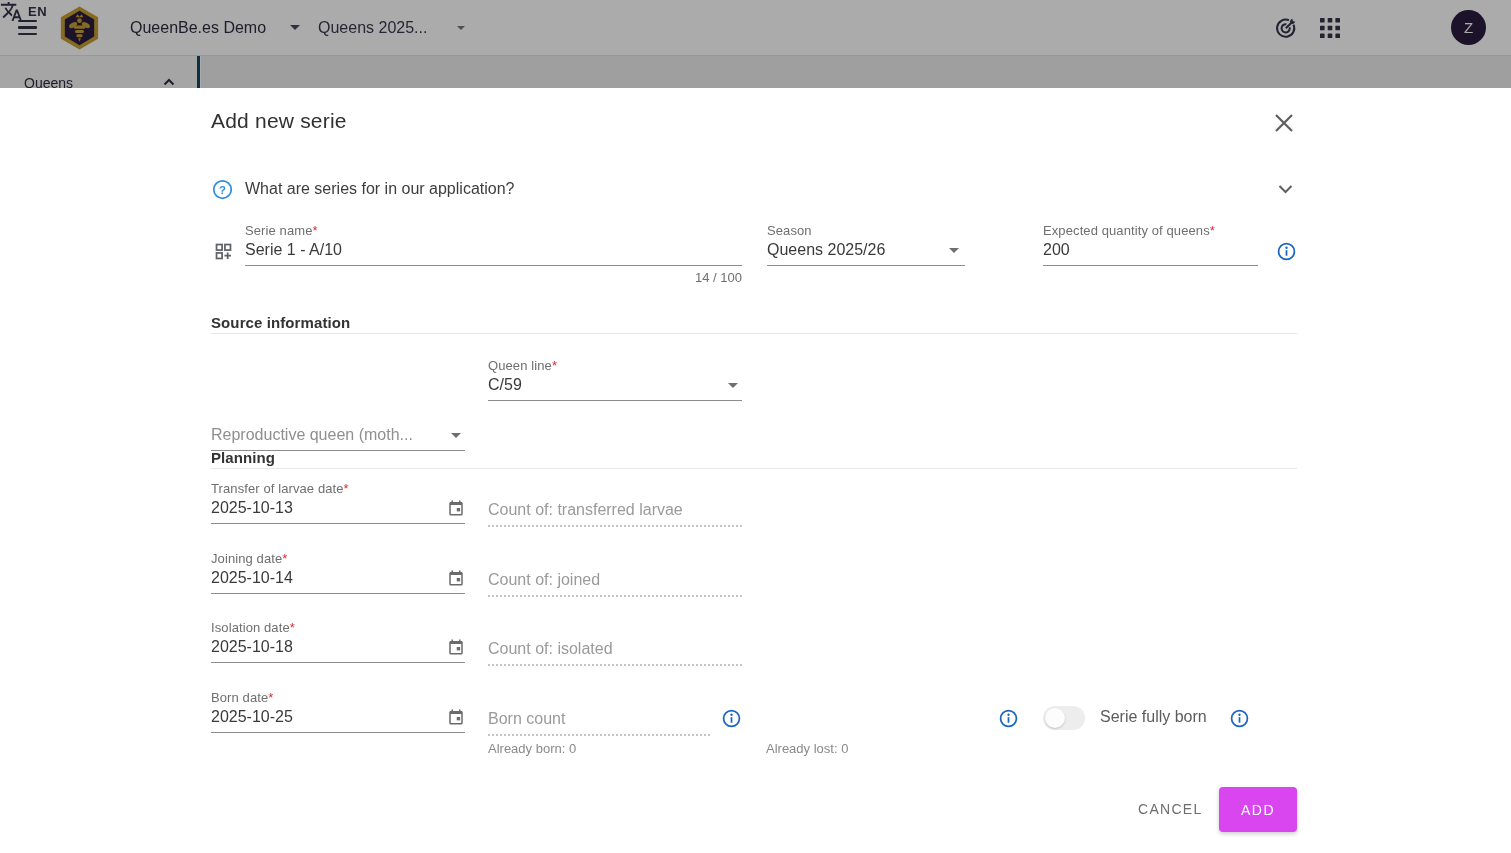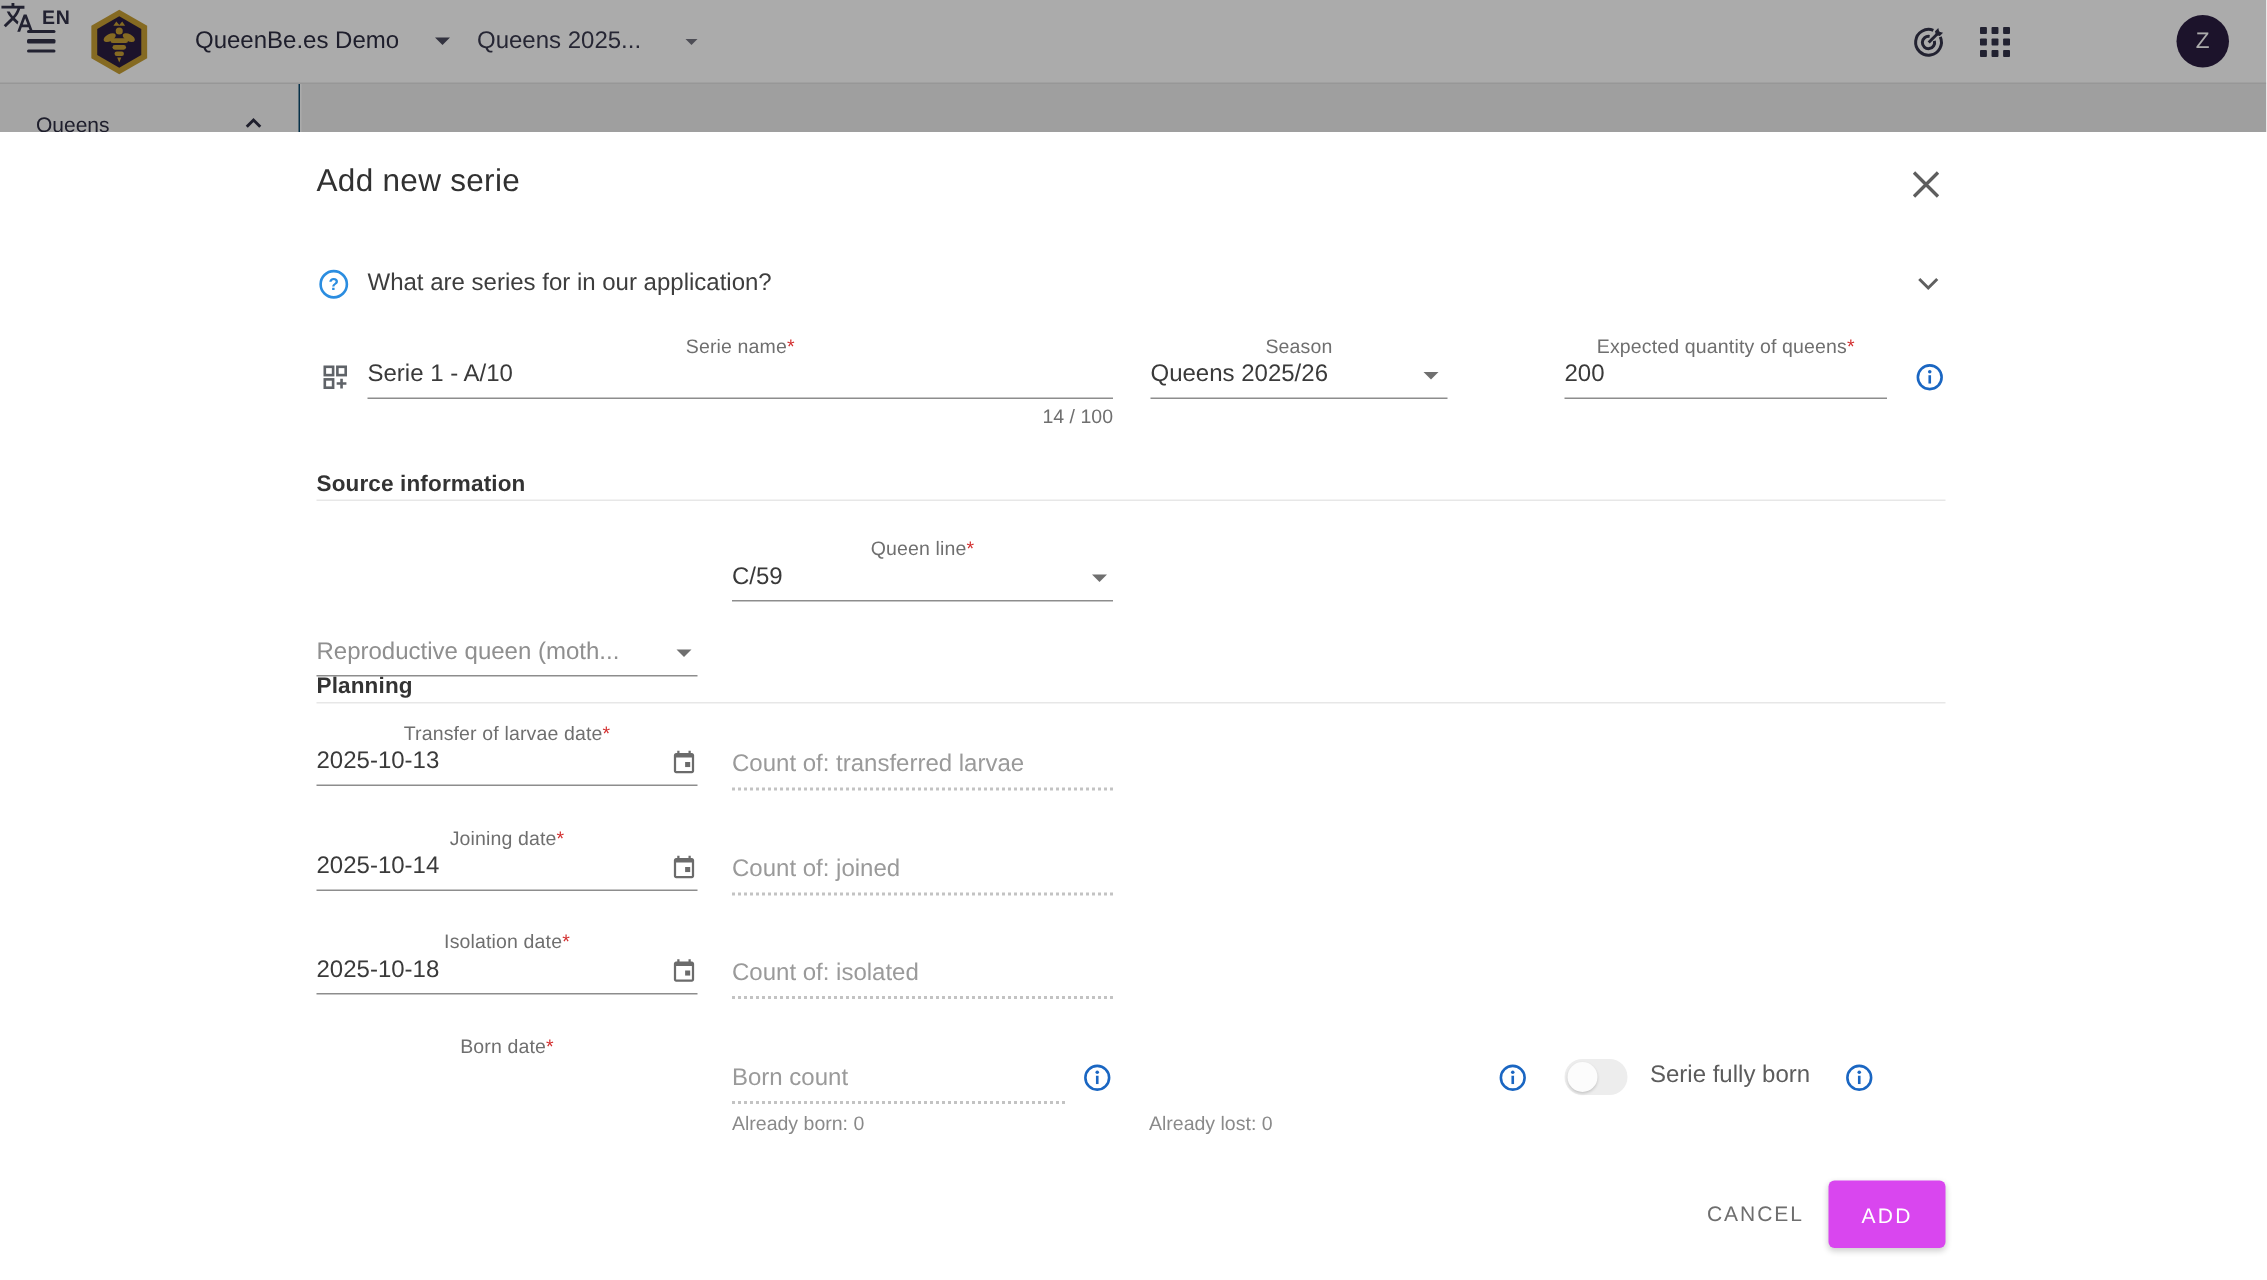--- a/index.html
+++ b/index.html
@@ -20,37 +20,37 @@
   .tb-season { left:318px; color:#3a3a4e; }
   .caret { width:0; height:0; border-left:5px solid transparent; border-right:5px solid transparent; border-top:5px solid #4b4b5e; }
   .caret.small { border-left-width:4px; border-right-width:4px; border-top-width:4.5px; border-top-color:#73737f; }
   .tb-icon { position:absolute; top:16px; cursor:pointer; }
   .tb-goal { left:1274px; }
   .tb-apps { left:1319px; top:17px; }
   .tb-lang { left:1377px; top:16px; display:flex; align-items:center; gap:5px; cursor:pointer; }
   .tb-lang .lang-code { font-size:13px; font-weight:700; letter-spacing:0.5px; color:#33334a; }
   .avatar { position:absolute; left:1451px; top:10px; width:35px; height:35px; border-radius:50%; background:#2b1d41; color:#fff; display:flex; align-items:center; justify-content:center; font-size:15px; font-weight:500; cursor:pointer; }
   .strip { position:absolute; top:56px; left:0; width:1511px; height:32px; overflow:hidden; }
-  .strip-sidebar { position:absolute; left:0; top:0; width:200px; height:32px; background:#f7f7f7; border-right:1px solid #0c4a6e; }
+  .strip-sidebar { position:absolute; left:0; top:0; width:200px; height:32px; background:#f7f7f7; border-right:3px solid #0c4a6e; }
   .strip-main { position:absolute; left:201px; top:0; width:1310px; height:32px; background:#eeeeee; }
   .sb-item { position:absolute; left:24px; top:19px; font-size:14px; font-weight:500; color:#2e2e42; cursor:pointer; }
   .sb-chev { position:absolute; left:163px; top:22px; }
   .scrim { position:absolute; inset:0; background:rgba(0,0,0,0.33); }
 
   
   .modal { position:absolute; top:88px; left:0; width:1511px; height:765px; background:#ffffff; }
   .abs { position:absolute; }
   .modal-title { left:211px; top:21px; font-size:21px; font-weight:500; color:#313131; letter-spacing:0.2px; }
   .close-btn { left:1272px; top:23px; width:24px; height:24px; cursor:pointer; }
 
   .help-row-text { left:245px; top:92px; font-size:16px; color:#3d3d3d; cursor:pointer; }
   .help-icon { left:212px; top:91px; cursor:pointer; }
   .help-chev { left:1277px; top:94px; cursor:pointer; }
 
-  .flabel { font-size:13px; color:#6f6f6f; letter-spacing:0.1px; white-space:nowrap;text-align:center; }
+  .flabel { font-size:13px; color:#6f6f6f; letter-spacing:0.1px; white-space:nowrap; }
   .req { color:#d32f2f; }
   .fvalue { font-size:16px; color:#3a3a3a; padding:3px 0 6px 0; border-bottom:1px solid #8d8d8d; display:flex; align-items:center; white-space:nowrap; overflow:hidden; }
   .fvalue.placeholder { color:#8f8f8f; }
   .fvalue.dotted { border-bottom:2px dotted #c3c3c3; color:#9a9a9a; }
   .field { position:absolute; }
   .counter { font-size:13px; color:#6f6f6f; text-align:right; }
   .section-h { font-size:15px; font-weight:700; color:#333333; letter-spacing:0.1px; }
   .divider { border-top:1px solid #e7e7e7; height:0; }
   .hint { font-size:13px; color:#8a8a8a; }
   .cal-ic { margin-left:auto; flex:0 0 auto; }
@@ -252,20 +252,27 @@
           <rect x="13" y="12" width="4.5" height="4.5" fill="#6b6b6b"></rect>
         </svg>
     </div>
   </div>
   <div class="field" style="left:488px; top:549px; width:254px;">
     <div class="fvalue dotted">Count of: isolated</div>
   </div>
 
   <div class="field" style="left:211px; top:602px; width:254px;">
     <div class="flabel"><span>Born date</span><span class="req">*</span></div>
+    <div class="fvalue">
+        <span>2025-10-25</span>
+      <svg class="cal-ic" width="18" height="18" viewBox="0 0 24 24">
+          <path fill="#6b6b6b" d="M19 4h-1V2h-2v2H8V2H6v2H5c-1.1 0-2 .9-2 2v14c0 1.1.9 2 2 2h14c1.1 0 2-.9 2-2V6c0-1.1-.9-2-2-2zm0 16H5V8h14v12z"></path>
+          <rect x="13" y="12" width="4.5" height="4.5" fill="#6b6b6b"></rect>
+        </svg>
+    </div>
   </div>
 
   <div class="field" style="left:488px; top:619px; width:222px;">
     <div class="fvalue dotted">Born count</div>
   </div>
   <svg class="abs info-ic" style="left:722px; top:621px;" width="19" height="19" viewBox="0 0 24 24">
     <circle cx="12" cy="12" r="10" fill="none" stroke="#1a66c2" stroke-width="2.2"></circle>
     <circle cx="12" cy="7.3" r="1.5" fill="#1a66c2"></circle>
       <rect x="10.9" y="10.3" width="2.2" height="7" fill="#1a66c2"></rect>
   </svg>

